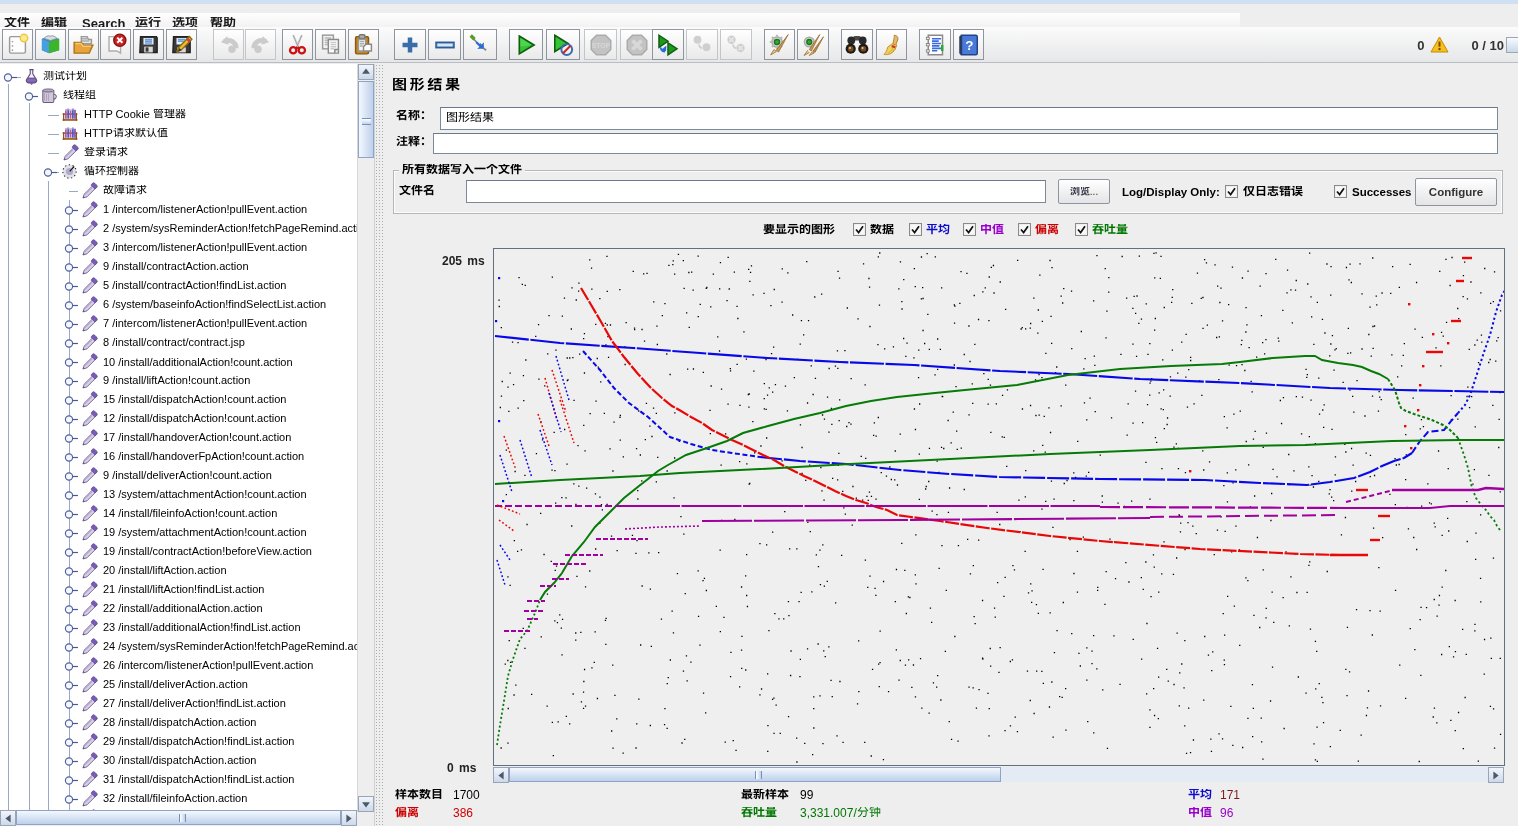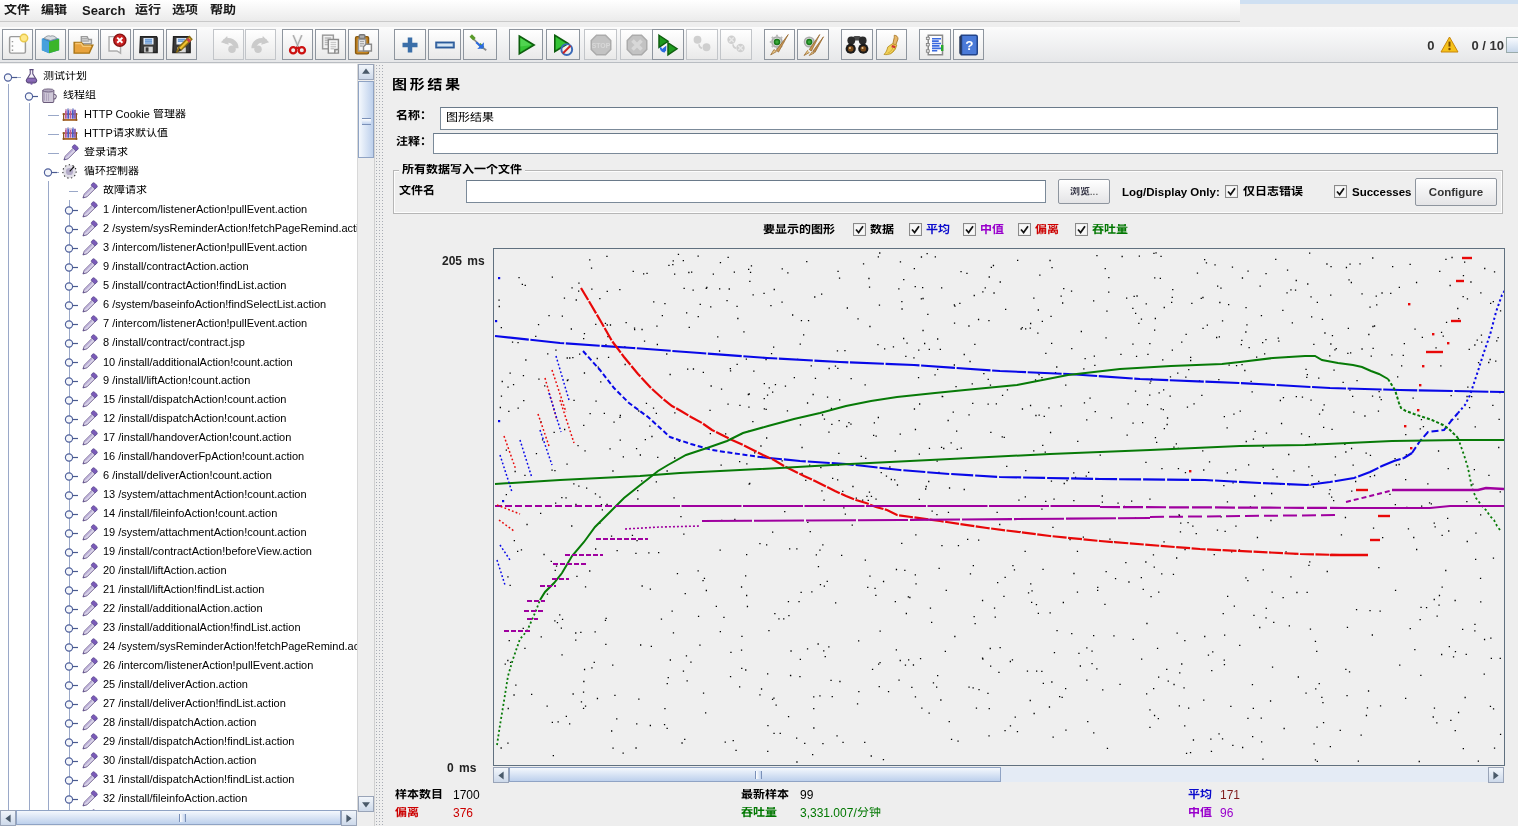--- a/index.html
+++ b/index.html
@@ -1,16 +1,16 @@
 <!DOCTYPE html>
 <html><head><meta charset="utf-8"><style>*{margin:0;padding:0;box-sizing:border-box}
 html,body{width:1518px;height:826px;overflow:hidden;font-family:"Liberation Sans",sans-serif;font-size:12px;background:#eeeeee}
 svg.cj{display:inline-block}
 .topstrip{position:absolute;left:0;top:0;width:1518px;height:4px;background:#cfe0f2}
-.menubar{position:absolute;left:0;top:0;width:1240px;height:22px;background:linear-gradient(#ffffff,#ebebeb);border-bottom:1px solid #c9c9c9}
+.menubar{position:absolute;left:0;top:13px;width:1240px;height:22px;background:linear-gradient(#ffffff,#ebebeb);border-bottom:1px solid #c9c9c9}
 .mi{position:absolute;top:3px;font-weight:bold;color:#1a1a1a;font-size:13px}
 .toolbar{position:absolute;left:0;top:27px;width:1518px;height:36px;background:linear-gradient(#fbfbfb,#e6e7e9);border-bottom:1px solid #b9bdc2}
 .tb{position:absolute;top:2px;height:31px;border:1px solid #8e959e;background:linear-gradient(#ffffff,#e9e9e9);display:flex;align-items:center;justify-content:center}
 .tb.dis{border-color:#c2c5c9}
 .warnbox{position:absolute;right:14px;top:9px;font-weight:bold;color:#333;font-size:13px}
 .wnum{margin-right:0}
 .greensq{position:absolute;right:-4px;top:10px;width:16px;height:16px;border:1px solid #9aa;background:linear-gradient(#f8fbff,#c8d8ea)}
 .tree{position:absolute;left:0;top:64px;width:357px;height:746px;background:#ffffff;overflow:hidden}
 .tl{position:absolute;background:#9aa8c8}
 .knob{position:absolute}
@@ -367,21 +367,21 @@
       <svg width="24" height="24" viewBox="0 0 16 16">
         <path d="M3 1.5h9.5a1 1 0 011 1v11a1 1 0 01-1 1H3z" fill="#4a7ad8" stroke="#23448a"></path>
         <path d="M3 1.5c-.8 0-1.5.6-1.5 1.4v10.2c0 .8.7 1.4 1.5 1.4z" fill="#2a3a5a"></path>
         <text x="8.2" y="11.5" font-size="9" font-weight="bold" fill="#fff" text-anchor="middle" font-family="Liberation Sans">?</text>
       </svg>
     </div>
     <div class="warnbox"><span class="wnum">0</span><svg width="19" height="17" viewBox="0 0 19 17" style="margin:0 0 -3px 6px">
         <path d="M9.5 1L18 16H1z" fill="#f6c21a" stroke="#c8860a"></path>
         <path d="M9.5 5.6v5" stroke="#7a4a00" stroke-width="2"></path>
         <circle cx="9.5" cy="13" r="1.2" fill="#7a4a00"></circle>
-      </svg><span style="margin-left:12px">0 / 10</span></div>
+      </svg><span style="margin-left:22px">0 / 10</span></div>
     <div class="greensq"></div>
   </div>
 <div class="tree">
     <div class="tl" style="left:8px;top:20px;width:1px;height:742px"></div>
     <div class="tl" style="left:29px;top:39px;width:1px;height:723px"></div>
     <div class="tl" style="left:48px;top:117px;width:1px;height:645px"></div>
     <div class="tl" style="left:69px;top:136px;width:1px;height:626px"></div>
     <div class="tl" style="left:8px;top:13px;width:13px;height:1px"></div>
     <svg class="knob" style="left:3px;top:8px" width="14" height="11" viewBox="0 0 14 11">
       <circle cx="5" cy="5.5" r="3.6" fill="#f4f6fa" stroke="#50619c" stroke-width="1.15"></circle>
@@ -729,21 +729,21 @@
       <path d="M9 5.5h5" stroke="#4a5a90" stroke-width="1.2"></path>
     </svg>
     <div class="trow" style="left:80px;top:403px">
       <svg class="ti" width="18" height="18" viewBox="0 0 16 16">
         <path d="M2.6 14.2l1.2-3.4 8-8 2.4 2.4-8 8z" fill="#d8d2e8" stroke="#6a5a8a" stroke-width=".8"></path>
         <path d="M10.6 1.6a1.8 1.8 0 012.8-.3l1.3 1.3a1.8 1.8 0 01-.3 2.8l-1.2.8-3.4-3.4z" fill="#7a5ab8" stroke="#5a4a8a" stroke-width=".6"></path>
         <path d="M2.6 14.2l.5-1.6 1.2 1z" fill="#5a4a8a"></path>
         <path d="M4.6 11.2l6.2-6.2" stroke="#b8aad8" stroke-width="1"></path>
       </svg>
     </div>
-    <div class="ttext" style="left:103px;top:403px">6 /install/deliverAction!count.action</div>
+    <div class="ttext" style="left:103px;top:403px">9 /install/deliverAction!count.action</div>
     <div class="tl" style="left:69px;top:431px;width:9px;height:1px"></div>
     <svg class="knob" style="left:64px;top:426px" width="14" height="11" viewBox="0 0 14 11">
       <circle cx="5" cy="5.5" r="3.6" fill="#f4f6fa" stroke="#50619c" stroke-width="1.15"></circle>
       <path d="M9 5.5h5" stroke="#4a5a90" stroke-width="1.2"></path>
     </svg>
     <div class="trow" style="left:80px;top:422px">
       <svg class="ti" width="18" height="18" viewBox="0 0 16 16">
         <path d="M2.6 14.2l1.2-3.4 8-8 2.4 2.4-8 8z" fill="#d8d2e8" stroke="#6a5a8a" stroke-width=".8"></path>
         <path d="M10.6 1.6a1.8 1.8 0 012.8-.3l1.3 1.3a1.8 1.8 0 01-.3 2.8l-1.2.8-3.4-3.4z" fill="#7a5ab8" stroke="#5a4a8a" stroke-width=".6"></path>
         <path d="M2.6 14.2l.5-1.6 1.2 1z" fill="#5a4a8a"></path>
@@ -1271,21 +1271,21 @@
           <use href="#gB5747" x="1000"></use>
         </g>
       </svg></div>
     <div style="position:absolute;left:835px;top:724px;color:#7f1d1d">171</div>
     <div style="position:absolute;left:10px;top:742px"><svg class="cj" style="width:24.0px;height:12px;vertical-align:-1.74px" viewBox="0 0 2000 1000">
         <g transform="translate(0,760) scale(1,-1)" fill="#cc0000">
           <use href="#gB504F" x="0"></use>
           <use href="#gB79BB" x="1000"></use>
         </g>
       </svg></div>
-    <div style="position:absolute;left:68px;top:742px;color:#cc0000">376</div>
+    <div style="position:absolute;left:68px;top:742px;color:#cc0000">386</div>
     <div style="position:absolute;left:356px;top:742px"><svg class="cj" style="width:36.0px;height:12px;vertical-align:-1.74px" viewBox="0 0 3000 1000">
         <g transform="translate(0,760) scale(1,-1)" fill="#007700">
           <use href="#gB541E" x="0"></use>
           <use href="#gB5410" x="1000"></use>
           <use href="#gB91CF" x="2000"></use>
         </g>
       </svg></div>
     <div style="position:absolute;left:415px;top:742px;color:#007700">3,331.007/<svg class="cj" style="width:24.0px;height:12px;vertical-align:-1.74px" viewBox="0 0 2000 1000">
         <g transform="translate(0,760) scale(1,-1)" fill="#007700">
           <use href="#gR5206" x="0"></use>

